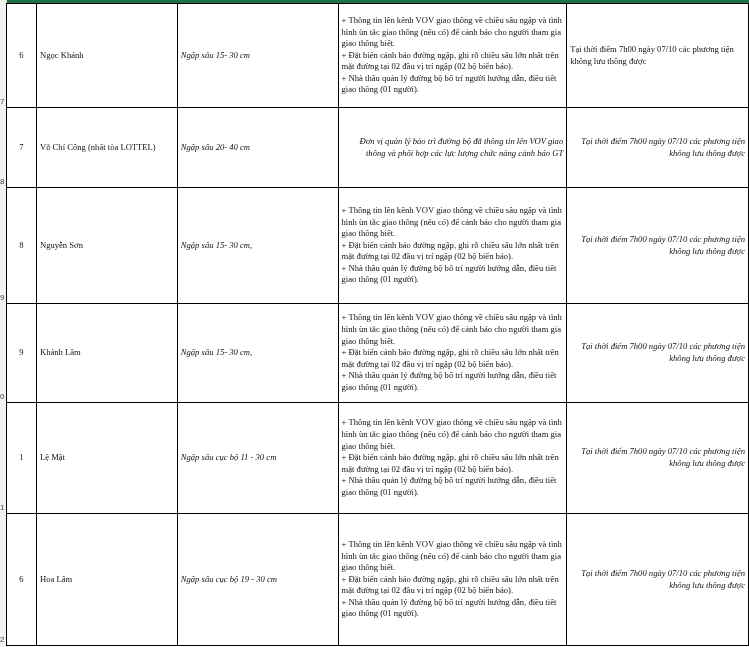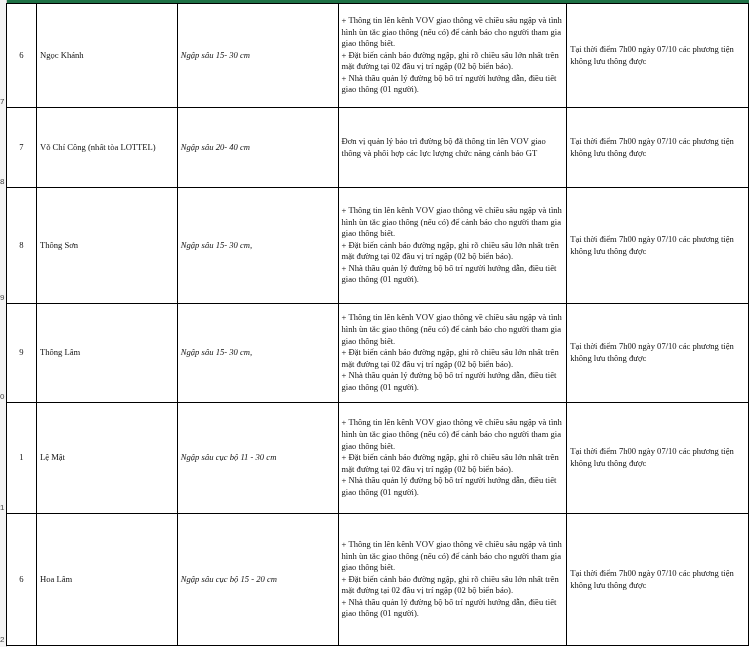--- a/index.html
+++ b/index.html
@@ -8,21 +8,21 @@
   .top-border { position:absolute; left:0; top:0; width:749px; height:3px; background:#1e7145; }
   .rowhdr { position:absolute; left:0; top:0; width:6px; height:647px; background:#f3f3f3; border-right:1px solid #cfcfcf; }
   .rownum { position:absolute; left:0; font-family:"Liberation Sans", sans-serif; font-size:8px; color:#444; line-height:8px; }
   table { position:absolute; left:6px; top:3px; border-collapse:collapse; table-layout:fixed; }
   td { border:1.5px solid #000; padding:0 3px; font-size:8.6px; line-height:11.6px; vertical-align:middle; overflow:hidden; }
   td.c-stt { width:23px; text-align:center; }
   td.c-name { width:134px; }
   td.c-depth { width:154px;font-style:italic; }
   td.c-measure { width:222px; }
   td.c-status { width:175px; }
-  td.center { text-align:left; }
+  td.center { text-align:right;font-style:italic; }
   .measure-line { display:block; }
 </style>
 </head>
 <body>
 
 <div class="top-border"></div>
 <div class="rowhdr"></div>
 <span class="rownum" style="top:98px">7</span>
 <span class="rownum" style="top:178px">8</span>
 <span class="rownum" style="top:294px">9</span>
@@ -47,32 +47,32 @@
       <td class="c-stt">7</td>
       <td class="c-name">Võ Chí Công  (nhất tòa LOTTEL)</td>
       <td class="c-depth">Ngập sâu   20- 40 cm</td>
       <td class="c-measure center">
         <span class="measure-line">Đơn vị quản lý bảo trì đường bộ đã thông tin lên VOV giao thông  và phối hợp các lực lượng chức năng cảnh báo GT</span>
       </td>
       <td class="c-status center">Tại thời điểm 7h00 ngày 07/10 các phương tiện không lưu thông được</td>
     </tr>
     <tr style="height:116px">
       <td class="c-stt">8</td>
-      <td class="c-name">Thông Sơn</td>
+      <td class="c-name">Nguyễn Sơn</td>
       <td class="c-depth">Ngập sâu   15- 30 cm,</td>
       <td class="c-measure">
         <span class="measure-line">+ Thông tin lên kênh VOV giao thông về chiều sâu ngập và tình hình ùn tắc giao thông (nếu có) để cảnh báo cho người tham gia giao thông biết.</span>
         <span class="measure-line">+ Đặt biển cảnh báo đường ngập, ghi rõ chiều sâu lớn nhất trên mặt đường tại 02 đầu vị trí ngập (02 bộ biển báo).</span>
         <span class="measure-line">+ Nhà thầu quản lý đường bộ bố trí người hướng dẫn, điều tiết giao thông (01 người).</span>
       </td>
       <td class="c-status center">Tại thời điểm 7h00 ngày 07/10 các phương tiện không lưu thông được</td>
     </tr>
     <tr style="height:99px">
       <td class="c-stt">9</td>
-      <td class="c-name">Thông Lâm</td>
+      <td class="c-name">Khánh Lâm</td>
       <td class="c-depth">Ngập sâu   15- 30 cm,</td>
       <td class="c-measure">
         <span class="measure-line">+ Thông tin lên kênh VOV giao thông về chiều sâu ngập và tình hình ùn tắc giao thông (nếu có) để cảnh báo cho người tham gia giao thông biết.</span>
         <span class="measure-line">+ Đặt biển cảnh báo đường ngập, ghi rõ chiều sâu lớn nhất trên mặt đường tại 02 đầu vị trí ngập (02 bộ biển báo).</span>
         <span class="measure-line">+ Nhà thầu quản lý đường bộ bố trí người hướng dẫn, điều tiết giao thông (01 người).</span>
       </td>
       <td class="c-status center">Tại thời điểm 7h00 ngày 07/10 các phương tiện không lưu thông được</td>
     </tr>
     <tr style="height:111px">
       <td class="c-stt">1</td>
@@ -81,21 +81,21 @@
       <td class="c-measure">
         <span class="measure-line">+ Thông tin lên kênh VOV giao thông về chiều sâu ngập và tình hình ùn tắc giao thông (nếu có) để cảnh báo cho người tham gia giao thông biết.</span>
         <span class="measure-line">+ Đặt biển cảnh báo đường ngập, ghi rõ chiều sâu lớn nhất trên mặt đường tại 02 đầu vị trí ngập (02 bộ biển báo).</span>
         <span class="measure-line">+ Nhà thầu quản lý đường bộ bố trí người hướng dẫn, điều tiết giao thông (01 người).</span>
       </td>
       <td class="c-status center">Tại thời điểm 7h00 ngày 07/10 các phương tiện không lưu thông được</td>
     </tr>
     <tr style="height:132px">
       <td class="c-stt">6</td>
       <td class="c-name">Hoa Lâm</td>
-      <td class="c-depth">Ngập sâu cục bộ 15 - 20  cm</td>
+      <td class="c-depth">Ngập sâu cục bộ 19 - 30  cm</td>
       <td class="c-measure">
         <span class="measure-line">+ Thông tin lên kênh VOV giao thông về chiều sâu ngập và tình hình ùn tắc giao thông (nếu có) để cảnh báo cho người tham gia giao thông biết.</span>
         <span class="measure-line">+ Đặt biển cảnh báo đường ngập, ghi rõ chiều sâu lớn nhất trên mặt đường tại 02 đầu vị trí ngập (02 bộ biển báo).</span>
         <span class="measure-line">+ Nhà thầu quản lý đường bộ bố trí người hướng dẫn, điều tiết giao thông (01 người).</span>
       </td>
       <td class="c-status center">Tại thời điểm 7h00 ngày 07/10 các phương tiện không lưu thông được</td>
     </tr>
   </tbody>
 </table>
 

